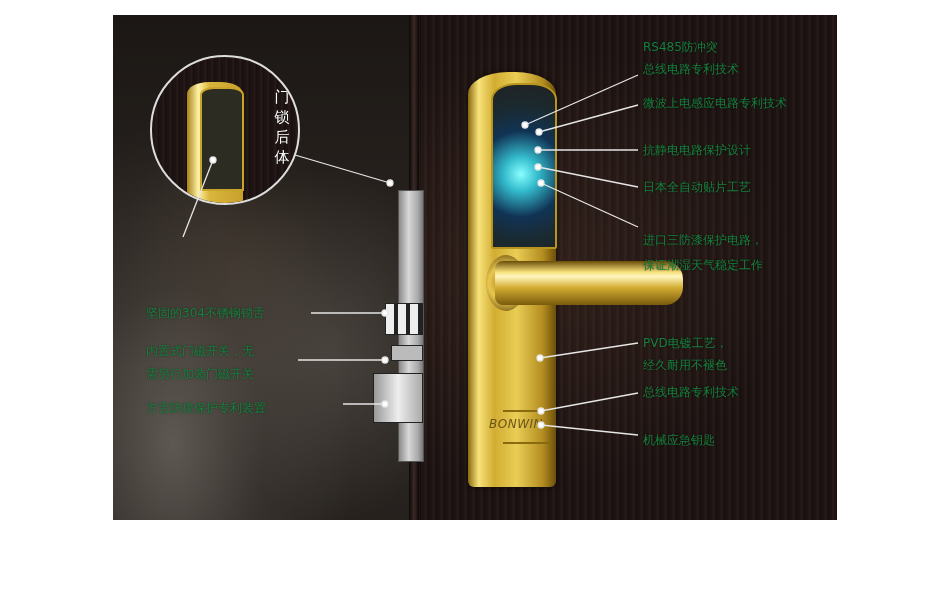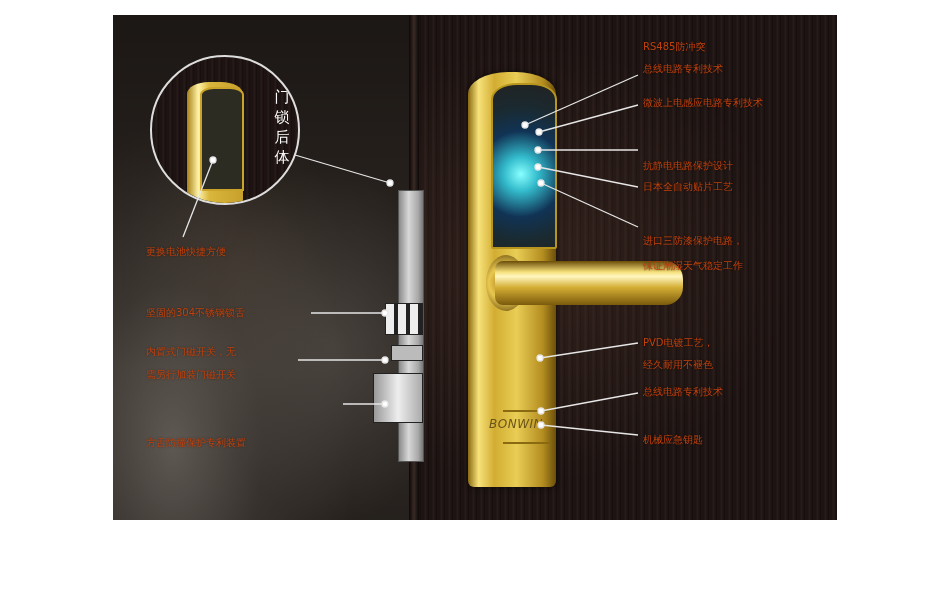--- a/index.html
+++ b/index.html
@@ -27,21 +27,21 @@
     background:linear-gradient(180deg,#6a4c08 0%,#f6e07a 25%,#fff6c0 35%,#d4ae34 60%,#7a5a0c 100%);}
   .rose{position:absolute;left:373px;top:240px;width:40px;height:56px;border-radius:50%;background:radial-gradient(circle,#a06a10 0,#e9c84f 50%,#5a3f08 100%);}
   .keycover{position:absolute;left:390px;top:395px;width:48px;height:30px;border-top:2px solid #8a6a10;border-bottom:2px solid #8a6a10;}
   .brand{position:absolute;left:376px;top:402px;font-size:12px;color:#6b5418;font-style:italic;letter-spacing:0.5px;}
   .circle{position:absolute;left:37px;top:40px;width:146px;height:146px;border-radius:50%;border:2px solid #ddd;overflow:hidden;
     background:repeating-linear-gradient(90deg,#1c1312 0,#1c1312 3px,#2a1d1b 4px,#140d0c 7px);}
   .mini{position:absolute;left:35px;top:25px;width:56px;height:130px;border-radius:22px 22px 0 0/12px 12px 0 0;
     background:linear-gradient(90deg,#a88218,#fff2a6 20%,#d9b63c 40%,#c7a02c 100%);}
   .mini-screen{position:absolute;left:48px;top:30px;width:40px;height:100px;border-radius:14px 14px 0 0/8px 8px 0 0;background:#2d2c22;border:2px solid #c9a32a;}
   .circle-label{position:absolute;left:120px;top:30px;width:20px;color:#fff;font-size:15px;line-height:20px;text-align:center;}
-  .lbl{position:absolute;color:#c2410c;font-size:10px;line-height:22px;white-space:nowrap;text-shadow:0 0 2px rgba(0,0,0,0.5);}
+  .lbl{position:absolute;color:#15803d;font-size:12px;line-height:22px;white-space:nowrap;text-shadow:0 0 2px rgba(0,0,0,0.5);}
   svg.lines{position:absolute;left:0;top:0;width:724px;height:505px;pointer-events:none;}
 </style>
 </head>
 <body>
 
 <div class="panel">
   <div class="room"></div>
   <div class="doorpanel"></div>
   <div class="edge"></div>
 
@@ -92,42 +92,39 @@
         <circle cx="428" cy="168" r="3"></circle>
       <line x1="525" y1="328" x2="427" y2="343"></line>
         <circle cx="427" cy="343" r="3"></circle>
       <line x1="525" y1="378" x2="428" y2="396"></line>
         <circle cx="428" cy="396" r="3"></circle>
       <line x1="525" y1="420" x2="428" y2="410"></line>
         <circle cx="428" cy="410" r="3"></circle>
     </g>
   </svg>
 
-  <div class="lbl" style="left:33px;top:226px;">
-    <div>更换电池快捷方便</div>
-  </div>
   <div class="lbl" style="left:33px;top:287px;">
     <div>坚固的304不锈钢锁舌</div>
   </div>
   <div class="lbl" style="left:33px;top:325px;line-height:23px;">
     <div>内置式门磁开关，无</div>
     <div>需另行加装门磁开关</div>
   </div>
-  <div class="lbl" style="left:33px;top:380px;line-height:27px;margin-top:34px;">
+  <div class="lbl" style="left:33px;top:380px;line-height:27px;">
     <div>方舌防撞保护专利装置</div>
   </div>
 
   <div class="lbl" style="left:530px;top:21px;">
     <div>RS485防冲突</div>
     <div>总线电路专利技术</div>
   </div>
   <div class="lbl" style="left:530px;top:77px;text-align:right;">
     <div>微波上电感应电路专利技术</div>
   </div>
-  <div class="lbl" style="left:530px;top:124px;margin-top:16px;">
+  <div class="lbl" style="left:530px;top:124px;">
     <div>抗静电电路保护设计</div>
   </div>
   <div class="lbl" style="left:530px;top:161px;">
     <div>日本全自动贴片工艺</div>
   </div>
   <div class="lbl" style="left:530px;top:193px;line-height:25px;margin-top:20px;">
     <div>进口三防漆保护电路，</div>
     <div>保证潮湿天气稳定工作</div>
   </div>
   <div class="lbl" style="left:530px;top:317px;">

